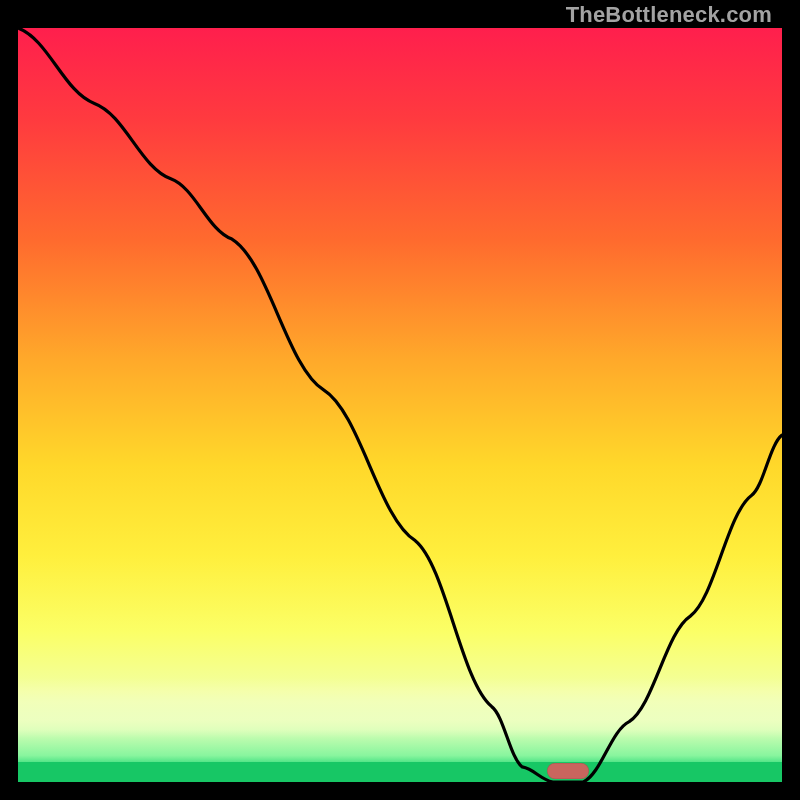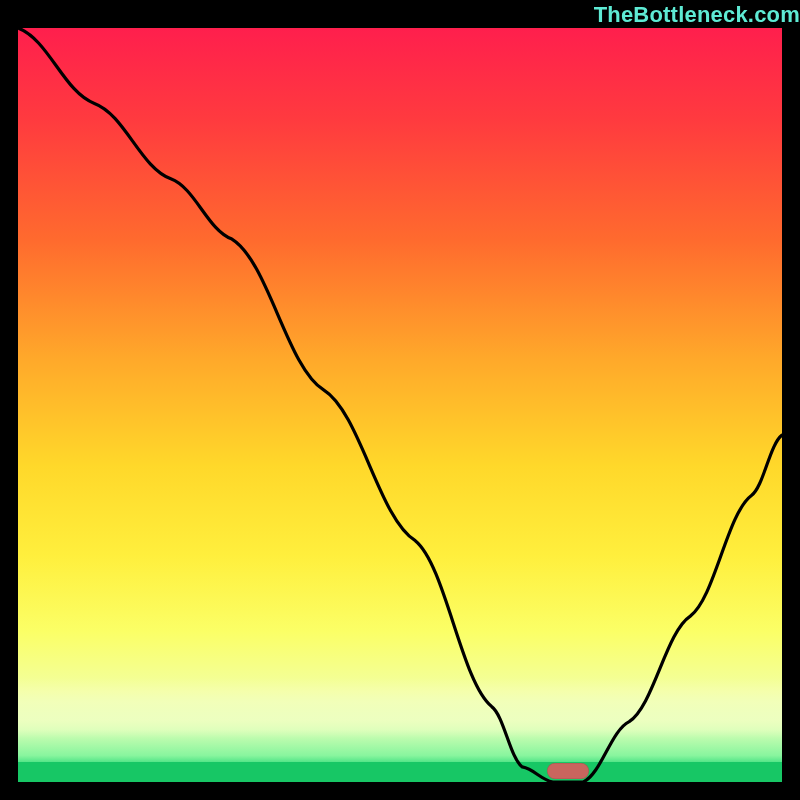--- a/index.html
+++ b/index.html
@@ -1,19 +1,19 @@
 <!DOCTYPE html>
 <html><head>
 <meta charset="utf-8">
 <style>
   html,body{margin:0;padding:0;width:800px;height:800px;background:#000;overflow:hidden}
   .frame{position:relative;width:800px;height:800px}
   .watermark{
-    position:absolute;top:2px;right:0;
-    font:600 22px Arial,Helvetica,sans-serif;color:#5eead4;
+    position:absolute;top:2px;right:28px;
+    font:600 22px Arial,Helvetica,sans-serif;color:#a3a3a3;
     user-select:none;letter-spacing:.2px
   }
   .plot{
     position:absolute;
     left:18px;top:28px;width:764px;height:754px;
     background:linear-gradient(to bottom,
       #ff1f4d 0%,
       #ff3a3f 12%,
       #ff6a2e 28%,
       #ffa92a 44%,

